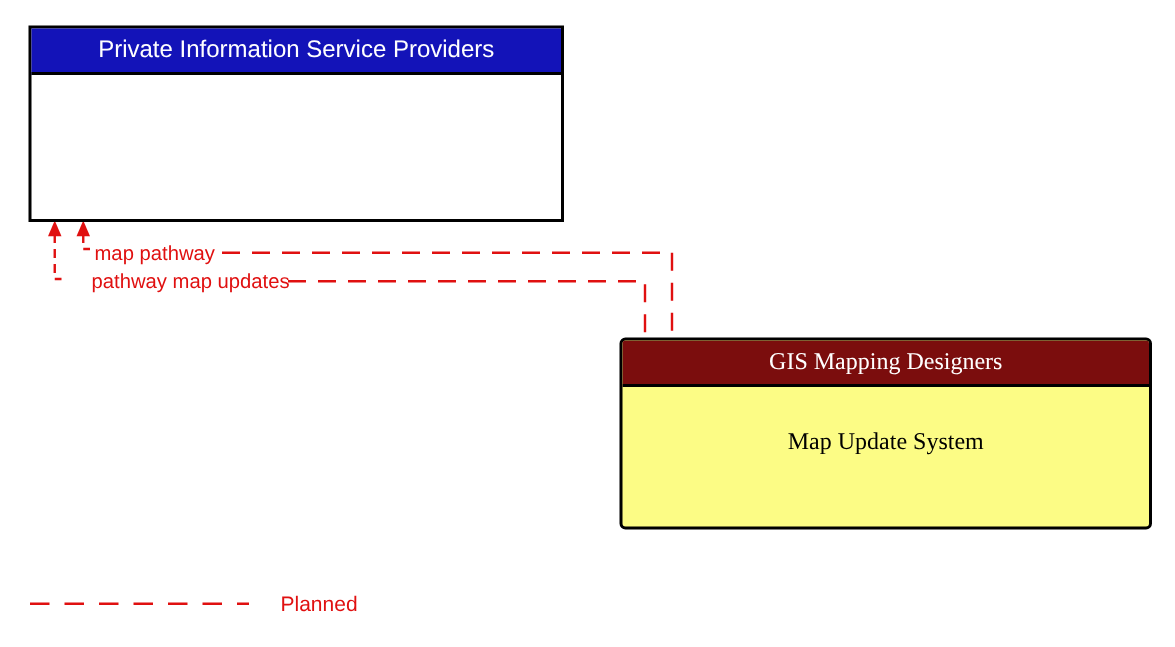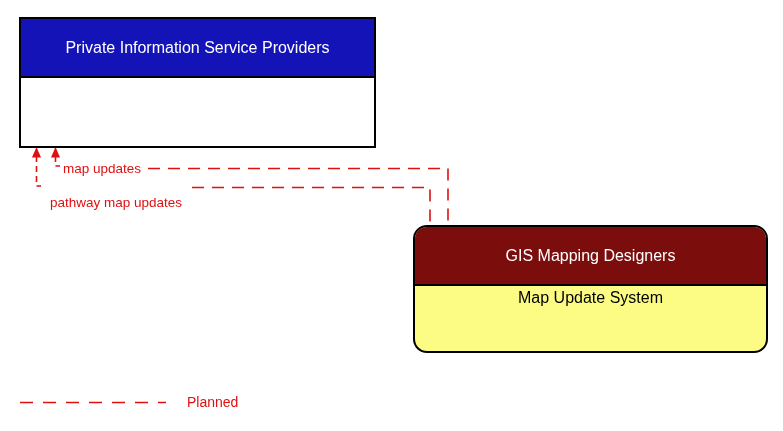--- a/index.html
+++ b/index.html
@@ -15,39 +15,41 @@
     position:absolute;
     box-sizing:border-box;
     border:2px solid var(--box-border, #000000);
     text-align:center;
   }
   .entity-header {
     box-sizing:border-box;
     color:var(--header-text, #ffffff);
     font-size:16px;
     line-height:17px;
-    padding:20px 2px;
+    padding:6px 2px;
     border-bottom:2px solid var(--box-border, #000000);
     white-space:nowrap;
     overflow:hidden;
   }
   .entity-body {
     color:#000000;
     font-size:16px;
     line-height:19px;
     padding-top:2px;
+    margin-top:25px;
   }
   .top-entity { left:19px; top:17px; width:357px; height:131px; background:#ffffff; }
   .top-entity .entity-header { background:var(--top-header-bg, #1313b8); }
   .top-entity .entity-body { width:300px; margin:0 auto; }
   .bottom-entity {
     left:413px; top:225px; width:355px; height:128px;
     background:var(--bottom-body-bg, #fcfc85);
-    border-radius:14px;
+    border-radius:4px;
     overflow:hidden;
+    font-family:Liberation Serif, serif;
   }
   .bottom-entity .entity-header { background:var(--bottom-header-bg, #7b0d0d); }
   .flow-label {
     position:absolute;
     color:var(--flow-color, #e01010);
     font-size:13.5px;
     line-height:13.5px;
     white-space:nowrap;
   }
   .legend-label {
@@ -83,18 +85,18 @@
 
   <div class="entity top-entity">
     <div class="entity-header">Private Information Service Providers</div>
   </div>
 
   <div class="entity bottom-entity">
     <div class="entity-header">GIS Mapping Designers</div>
     <div class="entity-body">Map Update System</div>
   </div>
 
-  <div class="flow-label" style="left:63px; top:162px;">map updates</div>
-  <div class="flow-label" style="left:50px; top:181px;margin-top:15px;">pathway map updates</div>
+  <div class="flow-label" style="left:63px; top:162px;">map pathway</div>
+  <div class="flow-label" style="left:61px; top:181px;">pathway map updates</div>
 
   <div class="legend-label" style="left:187px; top:396px;">Planned</div>
 
 </div>
 
 </body></html>

